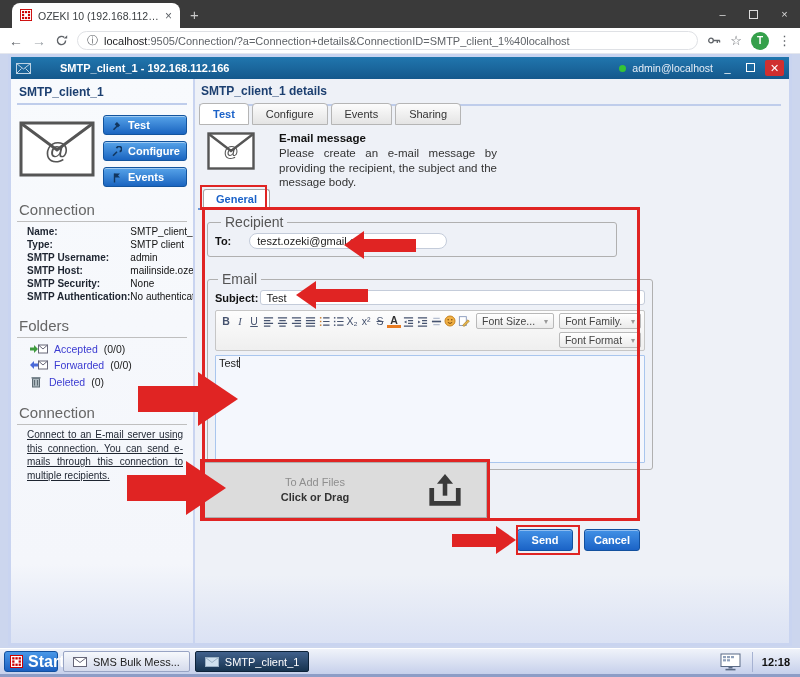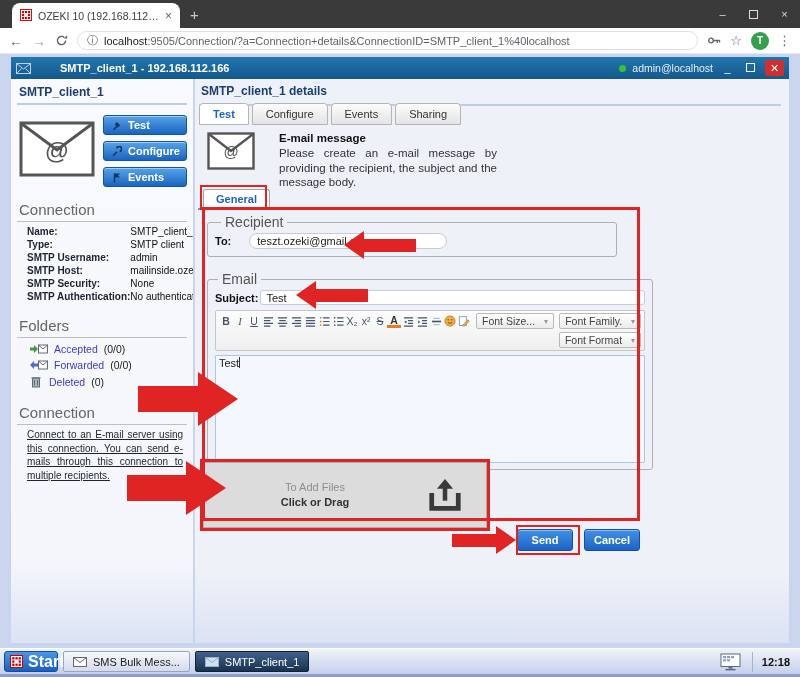--- a/index.html
+++ b/index.html
@@ -93,21 +93,21 @@
   .ticon.u { text-decoration:underline; }
   .ticon.s { text-decoration:line-through; }
   .ticon.colr { font-weight:bold; color:#333; border-bottom:3px solid #e87b20; height:13px; line-height:10px; }
   .mini-select { display:flex; align-items:center; gap:9px; border:1px solid #b9b9b9; background:linear-gradient(#fff,#ebebeb); border-radius:2px; padding:1px 5px; font-size:10.5px; color:#444; margin-left:5px; white-space:nowrap; }
   .mini-select .car { color:#999; font-size:8px; }
   .tb-row2 { margin-top:3px;justify-content:flex-end; }
   .tb-row2 .mini-select { margin-left:1px; }
   .editor-body { margin:4px 3px 0; height:108px; background:#f4f7fd; border:1px solid #a9c6ee; border-radius:1px; font-size:11px; color:#222; padding:1px 3px; }
   .caret { display:inline-block; width:1px; height:11px; background:#333; vertical-align:-1px; }
 
-  .attach-outer { position:absolute; top:380px; left:5px; width:290px; height:72px; border:3px solid #e02423; }
+  .attach-outer { position:absolute; top:380px; left:5px; width:290px; height:62px; border:3px solid #e02423; }
   .attach-box { width:100%; height:100%; background:#dcdcdc; border:1px solid #aeaeae; display:flex; align-items:center; }
   .attach-text { flex:1; text-align:center; line-height:1.35; }
   .attach-l1 { color:#8e8e8e; font-size:11px; }
   .attach-l2 { color:#333; font-size:11px; font-weight:bold; }
   .upload-ico { margin-right:22px; flex:none; display:flex; }
 
   .blue-btn { position:absolute; height:22px; background:linear-gradient(#4291e6,#1b63c6); border:1px solid #12509e; border-radius:3px; color:#fff; font-weight:bold; font-size:11px; display:flex; align-items:center; justify-content:center; box-shadow:inset 0 1px 0 rgba(255,255,255,.4); }
   .send-btn { top:450px; left:322px; width:56px; }
   .cancel-btn { top:450px; left:389px; width:56px; }
 

